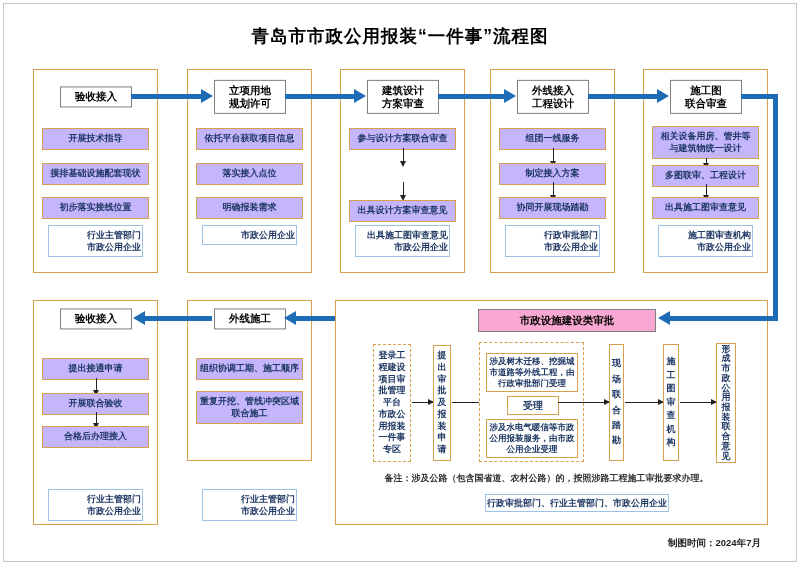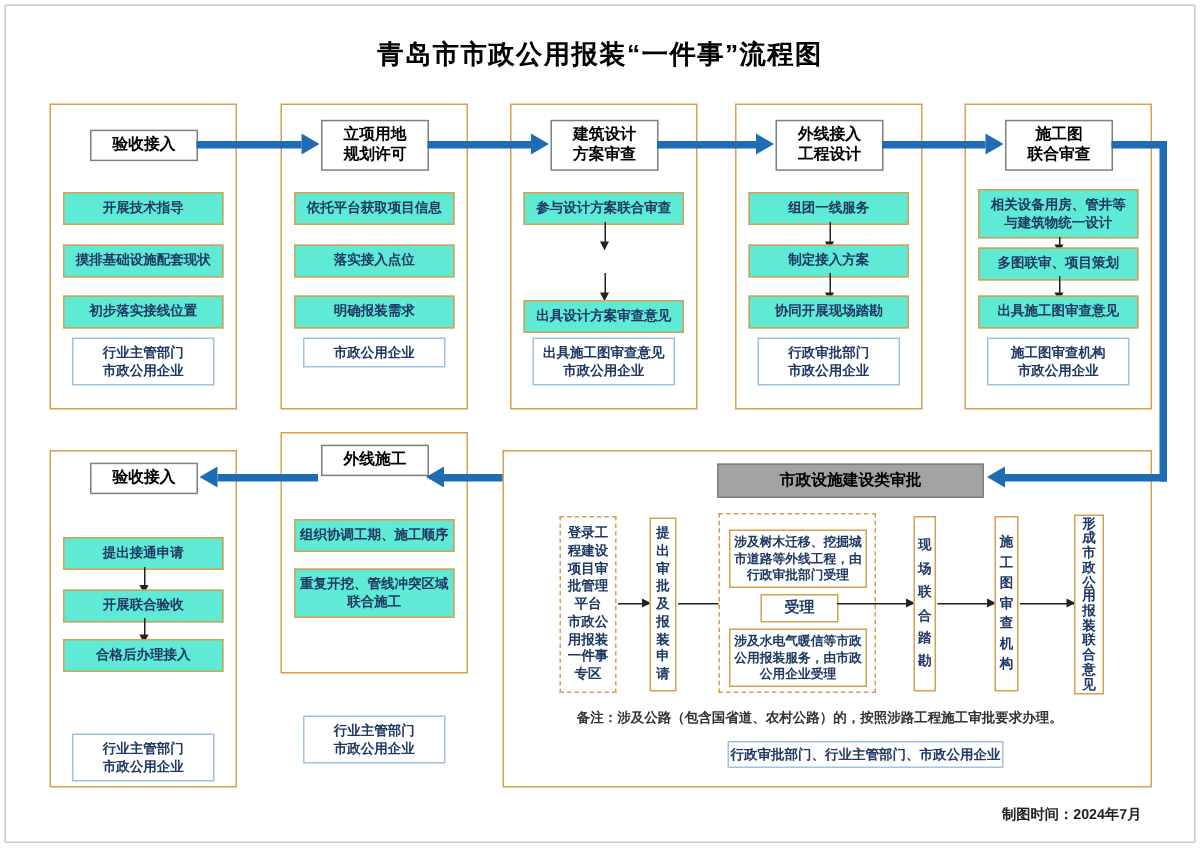--- a/index.html
+++ b/index.html
@@ -10,23 +10,23 @@
     --navy:#1f3864;
   }
   *{margin:0;padding:0;box-sizing:border-box;}
   html,body{background:#fff;}
   body{font-family:"Liberation Sans","DejaVu Sans",sans-serif;}
   .page{position:relative;width:800px;height:565px;background:#fff;overflow:hidden;}
   .frame{position:absolute;inset:3px;border:1px solid #c9c9c9;}
   .title{position:absolute;top:24px;left:0;right:0;text-align:center;font-size:17.5px;font-weight:bold;color:#000;letter-spacing:1px;}
   .col{position:absolute;border:1px solid var(--orange);background:#fff;}
   .hdr{position:absolute;left:26px;width:72px;top:27px;transform:translateY(-50%);border:1px solid var(--gray);background:#fff;font-weight:bold;font-size:10.5px;color:#000;text-align:center;padding:3px 1px;white-space:pre-line;line-height:1.25;z-index:3;}
-  .hdr-wide{position:absolute;left:142px;top:8px;width:178px;height:23px;border:1px solid var(--gray);background:#a3a3a3;font-weight:bold;font-size:10.5px;color:#000;text-align:center;line-height:21px;z-index:3;}
-  .step{position:absolute;left:8px;right:8px;border:1px solid var(--orange);background:#5eead4;color:var(--navy);font-size:9px;font-weight:bold;text-align:center;padding:4px 1px;white-space:pre-line;line-height:1.3;}
-  .foot{position:absolute;left:14px;right:14px;border:1px solid var(--lblue);background:#fff;color:var(--navy);font-size:9px;font-weight:bold;text-align:center;padding:3px 1px;white-space:pre-line;line-height:1.35;}
+  .hdr-wide{position:absolute;left:142px;top:8px;width:178px;height:23px;border:1px solid var(--gray);background:#f9a8d4;font-weight:bold;font-size:10.5px;color:#000;text-align:center;line-height:21px;z-index:3;}
+  .step{position:absolute;left:8px;right:8px;border:1px solid var(--orange);background:#c4b5fd;color:var(--navy);font-size:9px;font-weight:bold;text-align:center;padding:4px 1px;white-space:pre-line;line-height:1.3;}
+  .foot{position:absolute;left:14px;right:14px;border:1px solid var(--lblue);background:#fff;color:var(--navy);font-size:9px;font-weight:bold;text-align:right;padding:3px 1px;white-space:pre-line;line-height:1.35;}
   .blue-line{position:absolute;background:var(--blue);z-index:4;}
   .bh-r{position:absolute;width:0;height:0;border-top:7px solid transparent;border-bottom:7px solid transparent;border-left:12px solid var(--blue);z-index:4;}
   .bh-l{position:absolute;width:0;height:0;border-top:7px solid transparent;border-bottom:7px solid transparent;border-right:12px solid var(--blue);z-index:4;}
   .va{position:absolute;width:1px;background:#222;left:62px;}
   .va::after{content:"";position:absolute;left:-3px;bottom:-5px;width:0;height:0;border-top:6px solid #222;border-left:3.5px solid transparent;border-right:3.5px solid transparent;}
   .ta{position:absolute;height:1px;background:#222;}
   .ta::after{content:"";position:absolute;right:-1px;top:-3.5px;width:0;height:0;border-left:6px solid #222;border-top:3.5px solid transparent;border-bottom:3.5px solid transparent;}
   .vbox{position:absolute;border:1px solid var(--orange);background:#fff;color:var(--navy);font-weight:bold;display:flex;align-items:center;justify-content:center;text-align:center;}
   .vbox.dashed{border-style:dashed;}
   .vtxt{word-break:break-all;white-space:pre-line;font-size:9px;}
@@ -83,39 +83,39 @@
     <div class="foot" style="top:155px">行政审批部门
 市政公用企业</div>
   </div>
 
   <div class="col" style="left:643px;top:69px;width:125px;height:204px">
     <div class="hdr">施工图
 联合审查</div>
     <div class="step" style="top:56px">相关设备用房、管井等
 与建筑物统一设计</div>
     <div class="va" style="top:88px;height:6px"></div>
-    <div class="step" style="top:95px">多图联审、项目策划</div>
+    <div class="step" style="top:95px">多图联审、工程设计</div>
     <div class="va" style="top:114px;height:12px"></div>
     <div class="step" style="top:127px">出具施工图审查意见</div>
     <div class="foot" style="top:155px">施工图审查机构
 市政公用企业</div>
   </div>
 
   <div class="col" style="left:33px;top:300px;width:125px;height:225px">
     <div class="hdr" style="top:18px">验收接入</div>
     <div class="step" style="top:57px">提出接通申请</div>
     <div class="va" style="top:77px;height:13px"></div>
     <div class="step" style="top:92px">开展联合验收</div>
     <div class="va" style="top:111px;height:12px"></div>
     <div class="step" style="top:125px">合格后办理接入</div>
     <div class="foot" style="top:188px">行业主管部门
 市政公用企业</div>
   </div>
 
-  <div class="col" style="left:187px;top:288px;width:125px;height:161px">
+  <div class="col" style="left:187px;top:300px;width:125px;height:161px">
     <div class="hdr" style="top:18px">外线施工</div>
     <div class="step" style="top:57px">组织协调工期、施工顺序</div>
     <div class="step" style="top:90px">重复开挖、管线冲突区域
 联合施工</div>
     <div class="foot" style="top:188px">行业主管部门
 市政公用企业</div>
   </div>
 
   <div class="col" style="left:335px;top:300px;width:433px;height:225px">
     <div class="hdr-wide">市政设施建设类审批</div>

